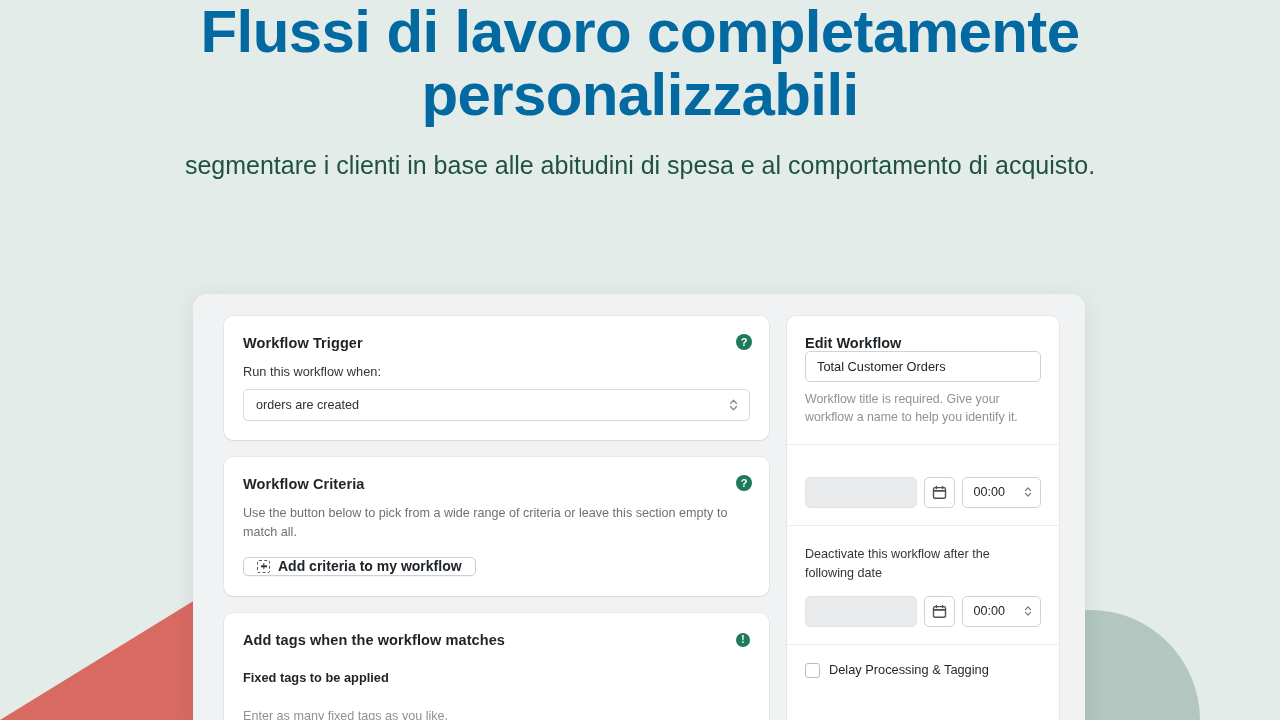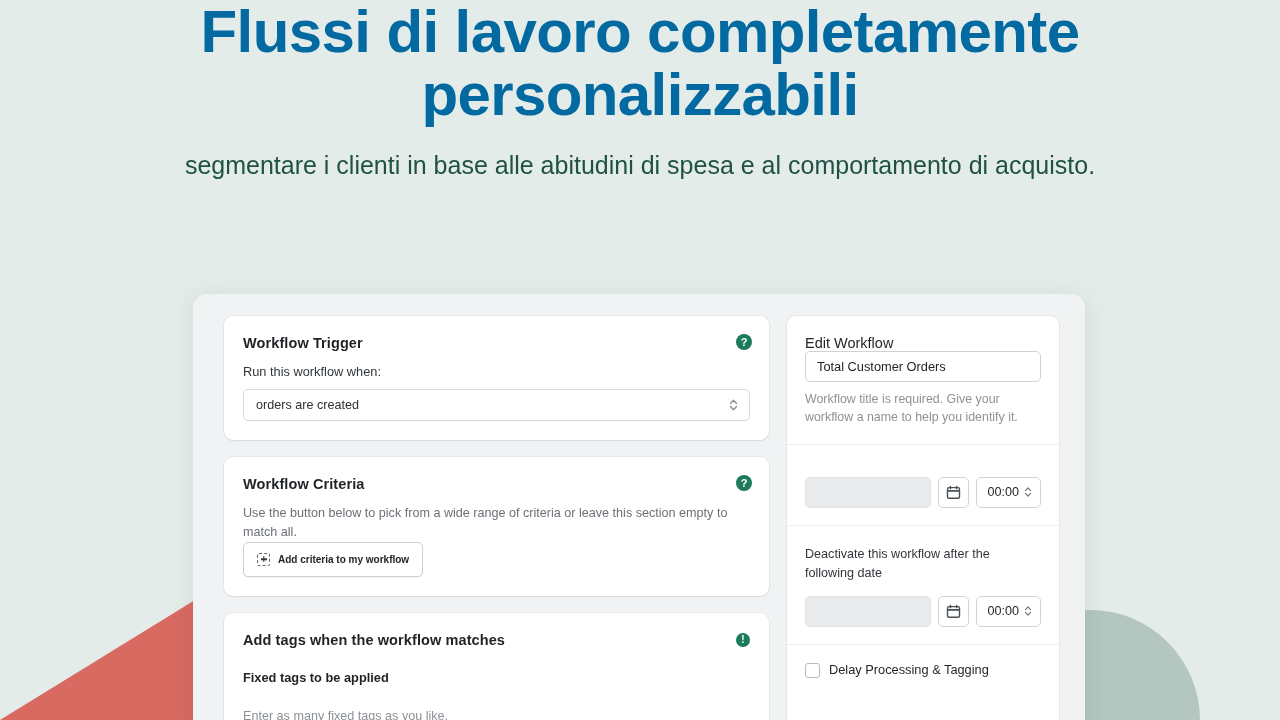--- a/index.html
+++ b/index.html
@@ -123,29 +123,30 @@
   }
   .select .chev {
     position: absolute; right: 11px; top: 50%;
     transform: translateY(-50%);
     width: 9px; height: 14px;
     color: #8c9196;
   }
 
   
   .btn {
+    margin-top: 15px;
     display: inline-flex;
     align-items: center;
     gap: 8px;
-    height: 35px;
+    height: 19px;
     padding: 0 13px;
     border: 1px solid #ccd0d4;
     border-radius: 5px;
     background: #fff;
-    font-size: 10px;
+    font-size: 14px;
     font-weight: 600;
     color: #20252a;
     box-shadow: 0 1px 0 rgba(0,0,0,0.04);
   }
   .ico-dashed {
     width: 13px; height: 13px;
     border: 1.3px dashed #5c6168;
     border-radius: 2px;
     position: relative;
     flex: 0 0 13px;
@@ -161,21 +162,21 @@
 
   
   .panel {
     background: #ffffff;
     border-radius: 9px 9px 0 0;
     box-shadow: 0 0 0 1px rgba(0,0,0,0.035), 0 1px 2px rgba(0,0,0,0.07);
     height: 100%;
     overflow: hidden;
   }
   .panel-sec { padding: 19px 18px 17px 18px; border-bottom: 1px solid #eceef0; }
-  .panel-head { font-size: 14.5px; font-weight: 400; color: #1f2326; }
+  .panel-head { font-size: 14.5px; font-weight: 700; color: #1f2326; }
   .input {
     margin-top: 0;
     height: 31px;
     border: 1px solid #cfd3d7;
     border-radius: 5px;
     display: flex; align-items: center;
     padding: 0 11px;
     font-size: 12.8px;
     color: #21262b;
     background: #fff;
@@ -196,21 +197,21 @@
     border: 1px solid #cfd3d7;
     border-radius: 5px;
     background: #fff;
     display: flex; align-items: center; justify-content: center;
   }
   .time-box {
     height: 31px;
     border: 1px solid #cfd3d7;
     border-radius: 5px;
     background: #fff;
-    display: flex; align-items: center; gap: 5px;
+    display: flex; align-items: center; gap: 19px;
     padding: 0 8px 0 10px;
     font-size: 12.6px;
     color: #22272c;
   }
   .check-row { display: flex; align-items: flex-start; gap: 9px; padding: 17px 18px 0 18px; }
   .checkbox {
     width: 15px; height: 15px;
     border: 1.4px solid #b6bbc0;
     border-radius: 3px;
     background: #fff;

